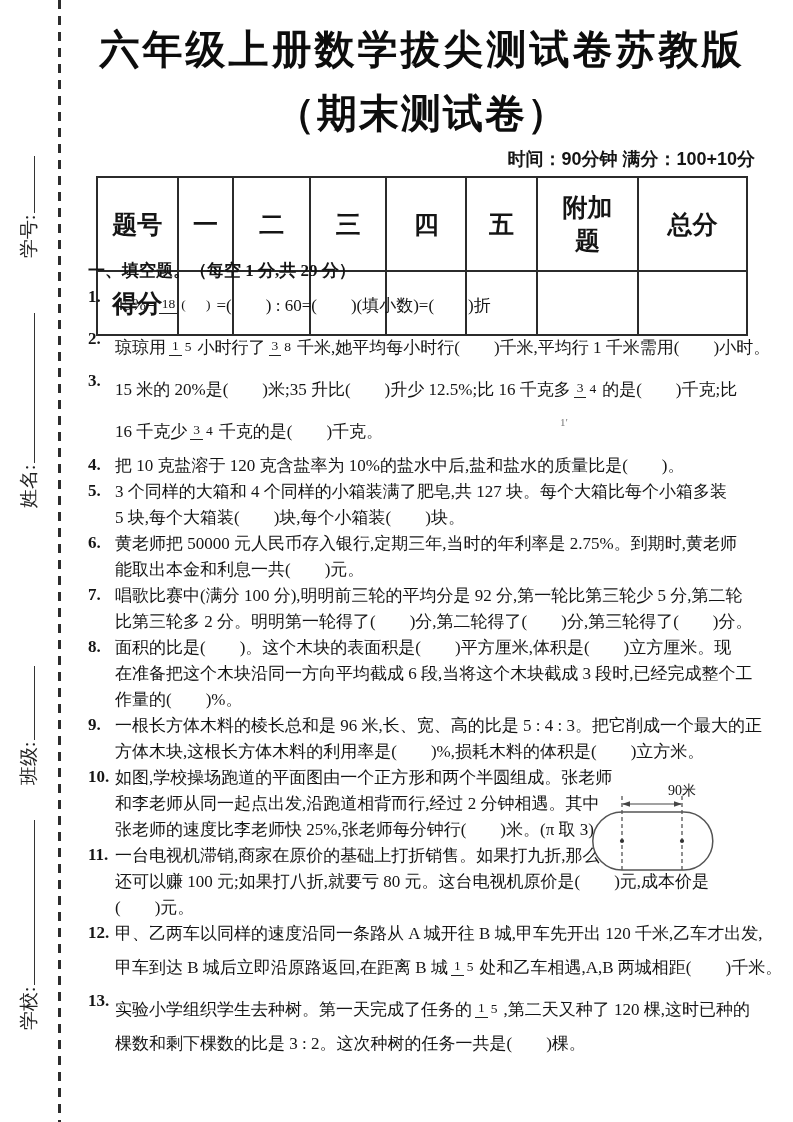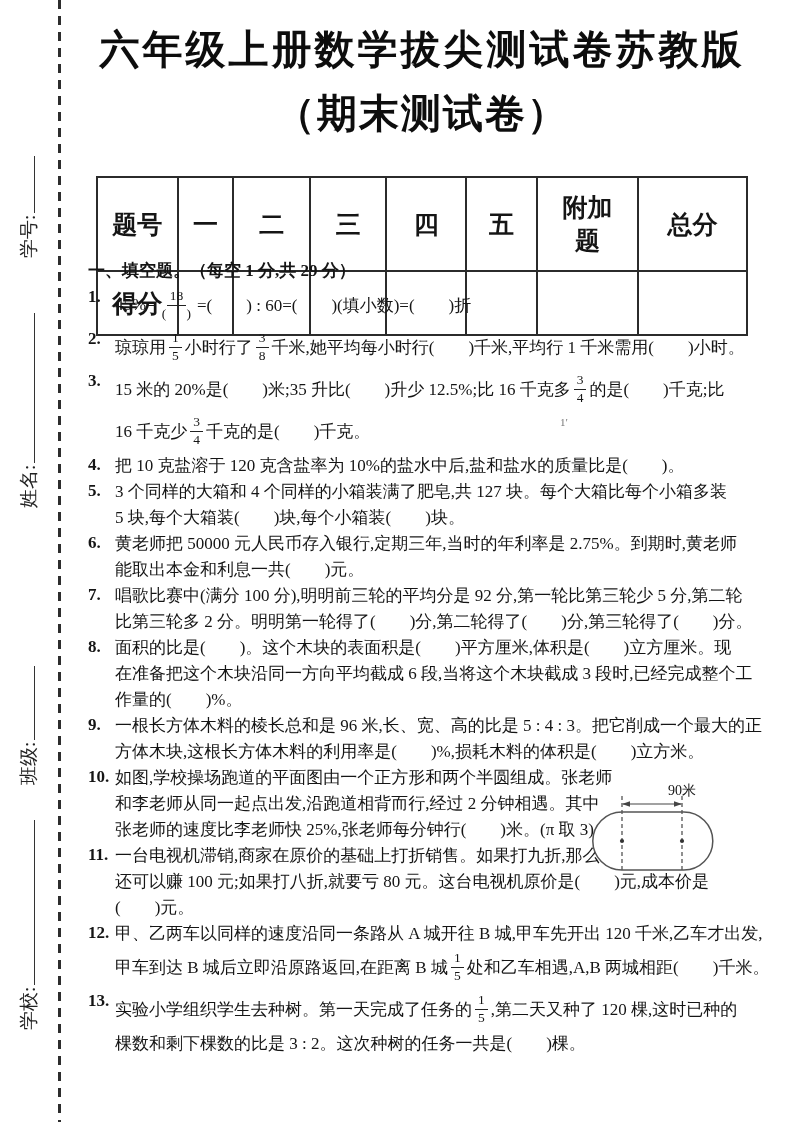--- a/index.html
+++ b/index.html
@@ -31,21 +31,21 @@
     font-size:25px;height:36px;padding:13px;}
 
   .content{position:absolute;left:88px;top:258px;width:676px;}
   .sec-head{font-weight:bold;font-size:17px;height:26px;line-height:26px;white-space:pre;}
   .q{display:flex;align-items:flex-start;}
   .qno{flex:none;width:27px;font-weight:bold;font-size:17px;line-height:26px;white-space:pre;}
   .qlines{flex:1;min-width:0;}
   .qline{display:flex;align-items:center;height:26px;font-size:17px;white-space:pre;}
   .qline.tall{height:42px;}
   .qline .seg{white-space:pre;}
-  .frac{display:inline-flex;flex-direction:column;align-items:center;justify-content:center;
+  .frac{display:inline-flex;flex-direction:row;align-items:center;justify-content:center;
     font-size:13.5px;line-height:1.25;margin:16px 3px;vertical-align:middle;}
   .frac .fn{border-bottom:1.3px solid #222;padding:0 3px;white-space:pre;}
   .frac .fd{padding:0 3px;white-space:pre;}
 
   .figure{position:absolute;left:592px;top:780px;width:132px;height:102px;}
   .figure .fig-label{position:absolute;left:20px;top:2px;width:84px;text-align:right;
     font-size:14px;}
   .figure svg{position:absolute;left:0;top:0;}
 
   .stray{position:absolute;left:560px;top:416px;font-size:11px;color:#777;}
@@ -73,20 +73,21 @@
     <span>班级:</span>
       <span class="fline w3"></span>
   </div>
   <div class="side-field sf4">
     <span>学校:</span>
       <span class="fline w4"></span>
   </div>
 
   <div class="title">六年级上册数学拔尖测试卷苏教版</div>
   <div class="subtitle">（期末测试卷）</div>
+  <div class="meta">时间：90分钟  满分：100+10分</div>
 
   <table class="score">
     <colgroup>
       <col style="width:12.4%">
         <col style="width:8.6%">
         <col style="width:11.8%">
         <col style="width:11.7%">
       <col style="width:12.3%">
         <col style="width:10.9%">
         <col style="width:15.5%">

